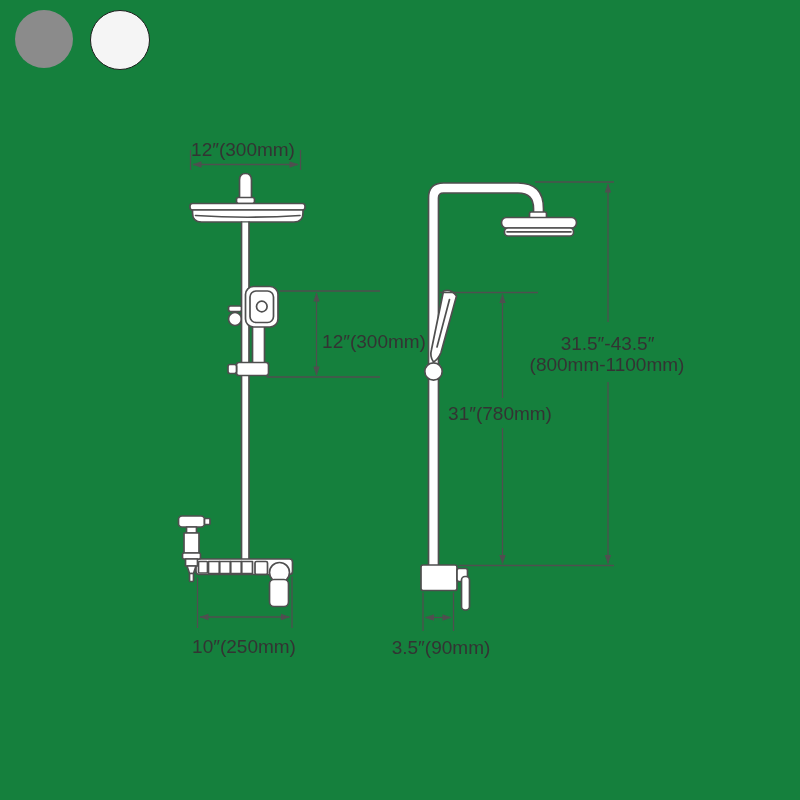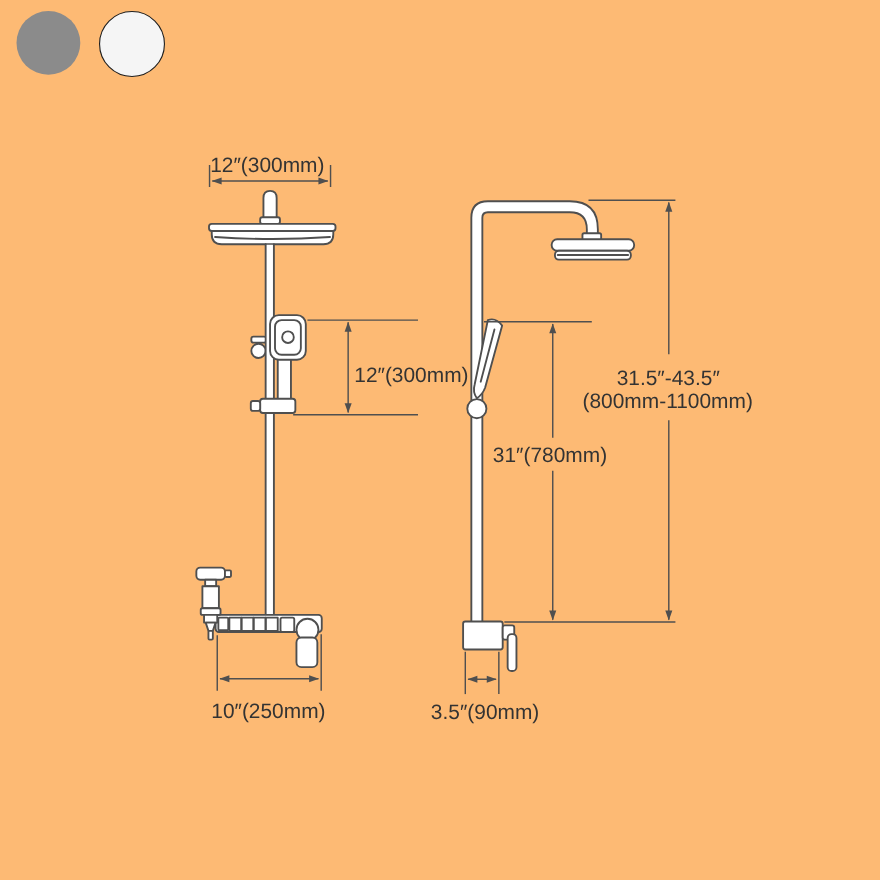--- a/index.html
+++ b/index.html
@@ -1,16 +1,16 @@
 <!DOCTYPE html>
 <html><head>
 <meta charset="utf-8">
 <style>
   html,body{margin:0;padding:0;background:#ffffff;}
-  .canvas{position:relative;width:800px;height:800px;background:#fdba74;overflow:hidden;
+  .canvas{position:relative;width:800px;height:800px;background:#15803d;overflow:hidden;
           font-family:"Liberation Sans",sans-serif;}
   .swatch-row{position:absolute;left:0;top:0;}
   .swatch{position:absolute;border-radius:50%;padding:0;cursor:pointer;box-sizing:border-box;}
   .swatch.gray{left:15px;top:10px;width:58px;height:58px;border:none;}
   .swatch.white{left:90px;top:10px;width:60px;height:60px;border:1.5px solid #1f1f1f;}
   svg{position:absolute;left:0;top:0;}
   text{font-family:"Liberation Sans","DejaVu Sans",sans-serif;font-size:19px;}
 </style>
 </head>
 <body>

